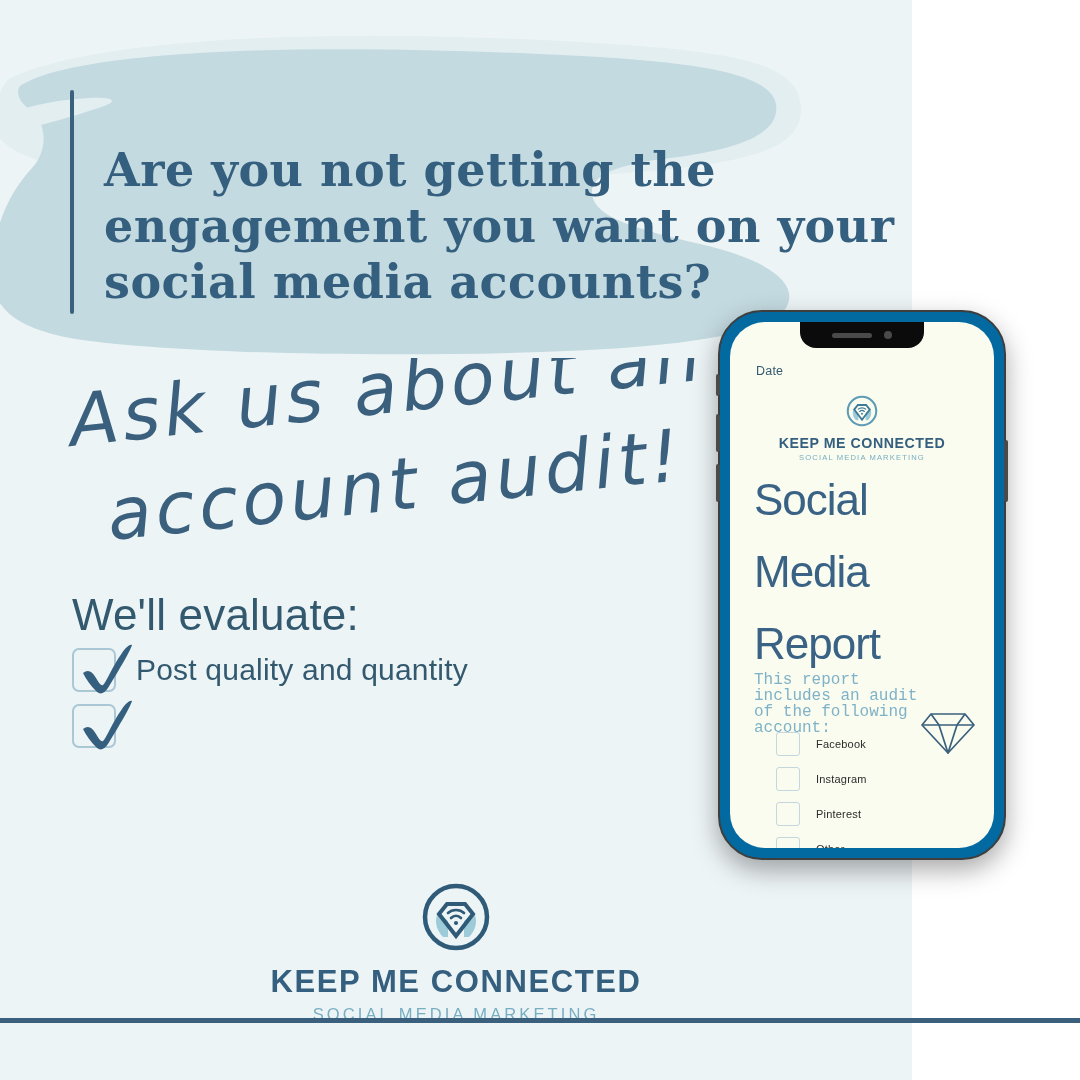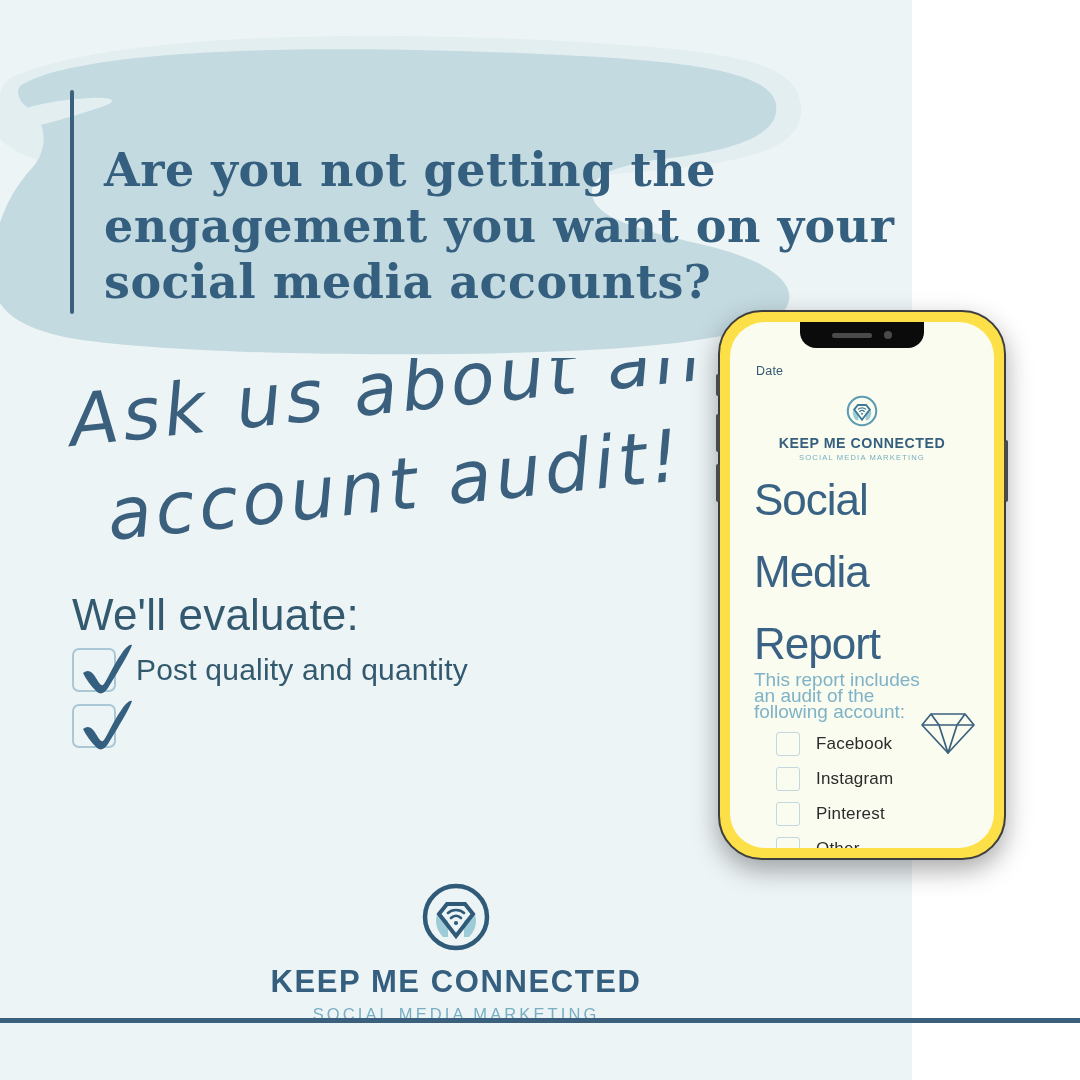--- a/index.html
+++ b/index.html
@@ -58,21 +58,21 @@
   .footer-logo .brand{
     font-size:31px;font-weight:700;letter-spacing:1.6px;color:#355F7E;margin-top:6px;
   }
   .footer-logo .tag{
     font-size:16.5px;letter-spacing:3.1px;color:#77AEC2;margin-top:5px;
   }
 
   
   .phone{
     position:absolute;left:718px;top:310px;width:288px;height:550px;
-    background:#fde047;border-radius:44px;
+    background:#0369a1;border-radius:44px;
     box-shadow:0 10px 26px rgba(0,0,0,0.34);
     border:2px solid #3E3E3E;box-sizing:border-box;
   }
   .phone .screen{
     position:absolute;left:10px;top:10px;right:10px;bottom:10px;
     background:#FAFCEF;border-radius:35px;overflow:hidden;
   }
   .phone .notch{
     position:absolute;left:50%;top:0;transform:translateX(-50%);
     width:124px;height:26px;background:#0B0B0B;border-radius:0 0 16px 16px;z-index:5;
@@ -90,30 +90,30 @@
   .ph-date{position:absolute;left:26px;top:42px;font-size:12.5px;color:#33596F;letter-spacing:.2px;}
   .ph-logo{position:absolute;left:0;right:0;top:72px;text-align:center;}
   .ph-logo .brand{font-size:14.2px;font-weight:700;letter-spacing:.55px;color:#355F7E;margin-top:3px;}
   .ph-logo .tag{font-size:7.6px;letter-spacing:1.15px;color:#77AEC2;margin-top:2px;}
   .ph-title{
     position:absolute;left:24px;top:142px;width:215px;
     font-size:44px;line-height:72px;font-weight:400;color:#3A6285;letter-spacing:-1px;
   }
   .ph-sub{
     position:absolute;left:24px;top:350px;width:175px;
-    font-size:19px;line-height:16px;color:#7FB2C8;
+    font-size:16px;line-height:16px;color:#7FB2C8;font-family:Liberation Mono, monospace;
   }
   .ph-diamond{position:absolute;right:18px;top:386px;}
   .ph-checks{position:absolute;left:46px;top:404px;width:190px;}
   .ph-check-row{display:flex;align-items:center;height:35px;}
   .ph-check-row .pbox{
     width:24px;height:24px;border:1.4px solid #C4D6DE;border-radius:3px;background:transparent;
     box-sizing:border-box;margin-right:16px;flex:0 0 24px;
   }
-  .ph-check-row .plabel{font-size:17px;color:#2C2C2C;letter-spacing:.2px;}
+  .ph-check-row .plabel{font-size:11px;color:#2C2C2C;letter-spacing:.2px;}
 </style>
 </head>
 <body>
 
 <div class="canvas">
 
   <div class="bg-tint"></div>
   <div class="bg-white-right"></div>
 
   <div class="brush">

